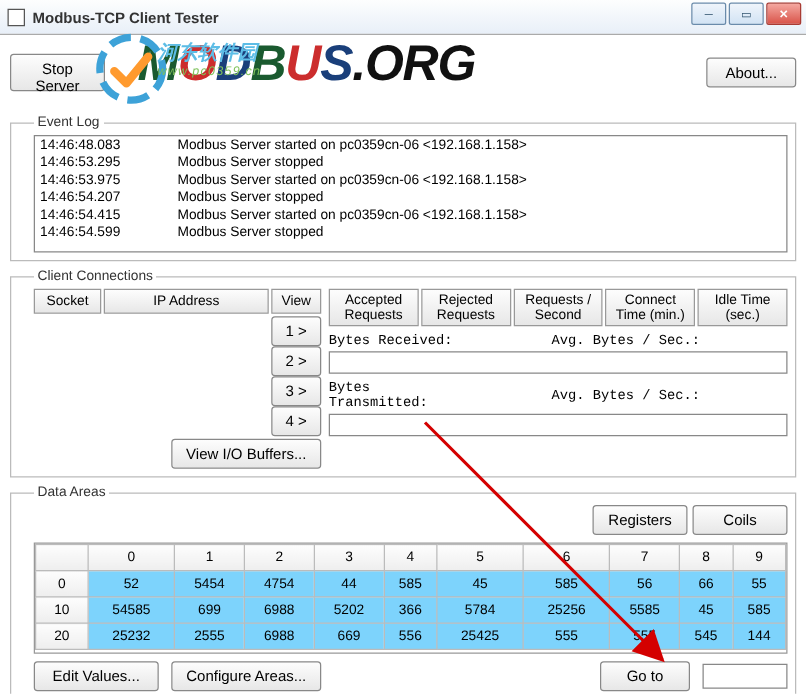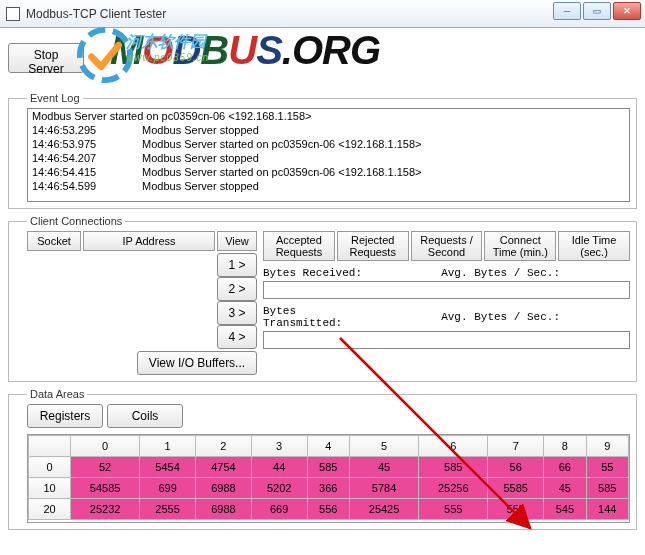--- a/index.html
+++ b/index.html
@@ -1,20 +1,20 @@
 <!DOCTYPE html>
 <html><head>
 <meta charset="utf-8">
 <style>
 * { box-sizing: border-box; margin: 0; padding: 0; }
 body { font-family: "Segoe UI", Tahoma, sans-serif; font-size: 11px; background: #fff; width: 645px; height: 555px; overflow: hidden; position: relative; }
 
 .titlebar { height: 28px; background: linear-gradient(#fdfefe, #e8eff8); border-bottom: 1px solid #aaa; display: flex; align-items: center; padding-left: 6px; position: relative; }
 .titlebar .icon { width: 14px; height: 14px; border: 1px solid #555; background: #fff; margin-right: 6px; }
-.titlebar .title { font-size: 12px; color: #333; }
+.titlebar .title { font-size: 12px; color: #333; font-weight: bold; }
 .winbtns { position: absolute; right: 4px; top: 2px; display: flex; gap: 2px; }
 .winbtn { width: 28px; height: 18px; border: 1px solid #6a8bab; background: linear-gradient(#f0f5fb, #d2e3f4); border-radius: 2px; display: flex; align-items: center; justify-content: center; font-size: 9px; color: #33556f; }
 .winbtn.close { background: linear-gradient(#f4a8a0, #d9544a); border-color: #a83b33; color: #fff; font-weight: bold; }
 
 .content { padding: 2px 8px 6px 8px; position: relative; }
 .toprow { display: flex; align-items: center; height: 56px; }
 .btn { background: linear-gradient(#fdfdfd, #e7e7e7); border: 1px solid #888; border-radius: 3px; padding: 4px 10px; font-size: 12px; cursor: default; }
 
 .logo { flex: 1; position: relative; height: 56px; margin-left: 6px; margin-right: 6px; font-style: italic; }
 .logo .watermark { position: absolute; left: -14px; top: -4px; width: 58px; height: 58px; z-index: 2; }
@@ -38,24 +38,24 @@
 .hdr.view { width: 40px; }
 .vrow { display: flex; justify-content: flex-end; }
 .vbtn { width: 40px; }
 .cc-right { flex: 1; }
 .cc-stats { display: flex; gap: 2px; }
 .stat { flex: 1; line-height: 12px; padding: 2px 2px; }
 .iorow { display: flex; align-items: center; margin-top: 6px; gap: 10px; font-family: Liberation Mono, monospace; }
 .iolabel { width: 110px; }
 .iobox { border: 1px solid #888; height: 18px; margin-top: 2px; }
 
-.da-tabs { display: flex; gap: 4px; margin-bottom: 6px; }
+.da-tabs { display: flex; gap: 4px; margin-bottom: 6px; justify-content: flex-end; }
 .da-tab { width: 76px; text-align: center; }
 .grid { border-collapse: collapse; width: 100%; }
-.grid td, .grid th { border: 1px solid #bbb; text-align: center; padding: 4px 0; font-size: 11px; font-weight: normal; background: #ec4899; }
+.grid td, .grid th { border: 1px solid #bbb; text-align: center; padding: 4px 0; font-size: 11px; font-weight: normal; background: #7dd3fc; }
 .grid th { background: linear-gradient(#fdfdfd, #eee); }
 .grid th.corner { width: 42px; }
 .gridwrap { border: 1px solid #999; overflow-x: scroll; padding-bottom: 2px; }
 .da-bottom { display: flex; gap: 10px; margin-top: 6px; align-items: center; }
 .goto-input { border: 1px solid #888; height: 20px; width: 68px; padding: 0 4px; }
 
 .arrow { position: absolute; pointer-events: none; z-index: 10; }
 </style>
 </head>
 <body>
@@ -80,26 +80,28 @@
         <path d="M16 32 L26 42 L44 20" fill="none" stroke="#ff9a2e" stroke-width="7" stroke-linecap="round" stroke-linejoin="round"></path>
       </svg>
       <div class="wmtxt">河东软件园</div>
       <div class="wmurl">www.pc0359.cn</div>
       <svg class="big" width="440" height="48">
         <text x="0" y="36" font-family="Arial Black, Arial" font-weight="900" font-size="40" letter-spacing="-1">
           <tspan fill="#1a5a2f">M</tspan><tspan fill="#cc2d2d">O</tspan><tspan fill="#1a3f7a">D</tspan><tspan fill="#1a5a2f">B</tspan><tspan fill="#cc2d2d">U</tspan><tspan fill="#1a3f7a">S</tspan><tspan fill="#111">.ORG</tspan>
         </text>
       </svg>
     </div>
+    <button class="btn" style="height:24px;width:72px">About...</button>
   </div>
 
   <fieldset>
     <legend>Event Log</legend>
     <div class="eventlog" id="evlog">
         <div class="evrow">
+          <div class="evtime">14:46:48.083</div>
           <div>Modbus Server started on pc0359cn-06 &lt;192.168.1.158&gt;</div>
         </div>
         <div class="evrow">
           <div class="evtime">14:46:53.295</div>
           <div>Modbus Server stopped</div>
         </div>
         <div class="evrow">
           <div class="evtime">14:46:53.975</div>
           <div>Modbus Server started on pc0359cn-06 &lt;192.168.1.158&gt;</div>
         </div>
@@ -228,20 +230,27 @@
               <td>556</td>
               <td>25425</td>
               <td>555</td>
               <td>555</td>
               <td>545</td>
               <td>144</td>
             </tr>
           </tbody>
         </table>
     </div>
+    <div class="da-bottom">
+      <button class="btn" style="width:100px">Edit Values...</button>
+      <button class="btn" style="width:120px">Configure Areas...</button>
+      <div style="flex:1"></div>
+      <button class="btn" style="width:72px">Go to</button>
+      <input class="goto-input" value="" style="">
+    </div>
   </fieldset>
 
   <svg class="arrow" style="left:330px;top:300px" width="230" height="230">
     <defs>
         <marker id="ah" markerWidth="12" markerHeight="12" refX="9" refY="5" orient="auto">
       <path d="M0,0 L10,5 L0,10 z" fill="#d40000"></path>
         </marker>
       </defs>
     <line x1="10" y1="10" x2="200" y2="200" stroke="#d40000" stroke-width="2.5" marker-end="url(#ah)"></line>
   </svg>

